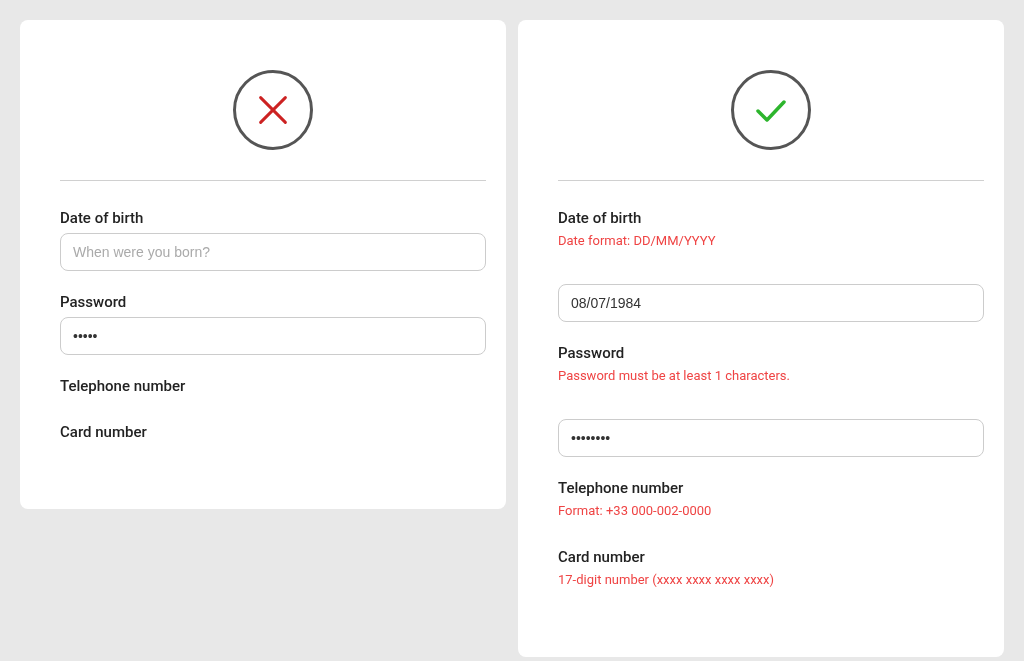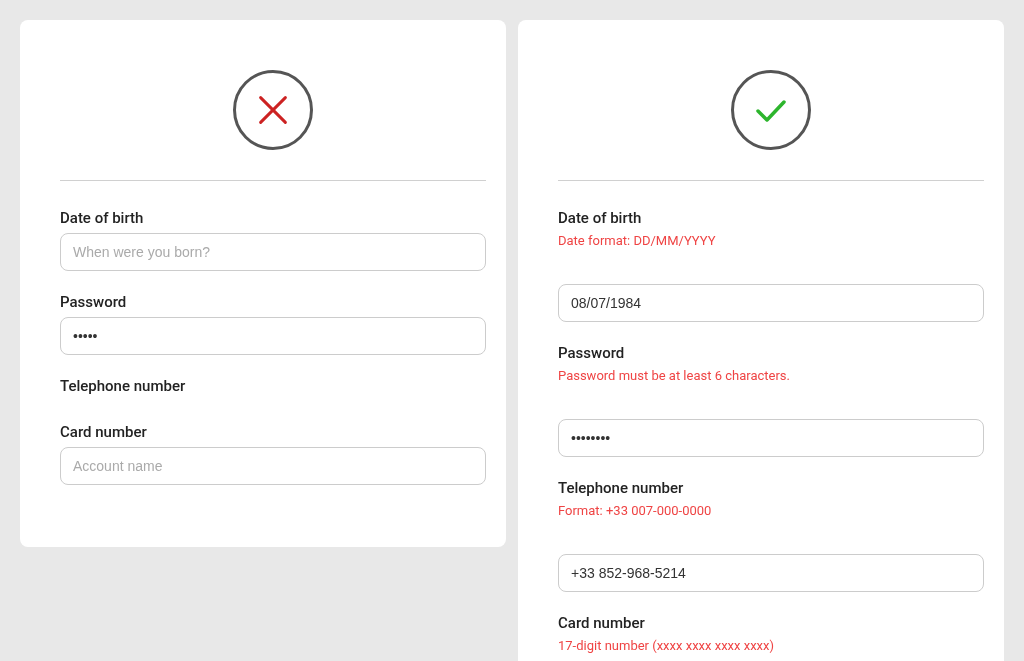--- a/index.html
+++ b/index.html
@@ -147,21 +147,20 @@
       <label class="field-label">Password</label>
       <input class="form-input" type="password" value="•••••" style="">
     </div>
 
     <div class="form-group">
       <label class="field-label">Telephone number</label>
     </div>
 
     <div class="form-group">
       <label class="field-label">Card number</label>
-      <input class="form-input" type="text" placeholder="Account name" style="">
     </div>
   </div>
 
   <div class="panel">
     <div class="icon-area">
       <div class="circle-icon">
         <svg width="42" height="42" viewBox="0 0 42 42">
           <polyline points="8,22 17,31 34,13" fill="none" stroke="#2db52d" stroke-width="3.5" stroke-linecap="round" stroke-linejoin="round"></polyline>
         </svg>
       </div>
@@ -169,28 +168,27 @@
     <hr class="divider">
 
     <div class="form-group">
       <label class="field-label">Date of birth</label>
       <span class="field-hint">Date format: DD/MM/YYYY</span>
       <input class="form-input input-filled" type="text" value="08/07/1984" style="">
     </div>
 
     <div class="form-group">
       <label class="field-label">Password</label>
-      <span class="field-hint">Password must be at least 6 characters.</span>
+      <span class="field-hint">Password must be at least 1 characters.</span>
       <input class="form-input input-filled" type="text" value="••••••••" style="">
     </div>
 
     <div class="form-group">
       <label class="field-label">Telephone number</label>
-      <span class="field-hint">Format: +33 007-000-0000</span>
-      <input class="form-input input-filled" type="text" value="+33 852-968-5214" style="">
+      <span class="field-hint">Format: +33 000-002-0000</span>
     </div>
 
     <div class="form-group">
       <label class="field-label">Card number</label>
       <span class="field-hint">17-digit number (xxxx xxxx xxxx xxxx)</span>
     </div>
   </div>
 
 </div>
 

